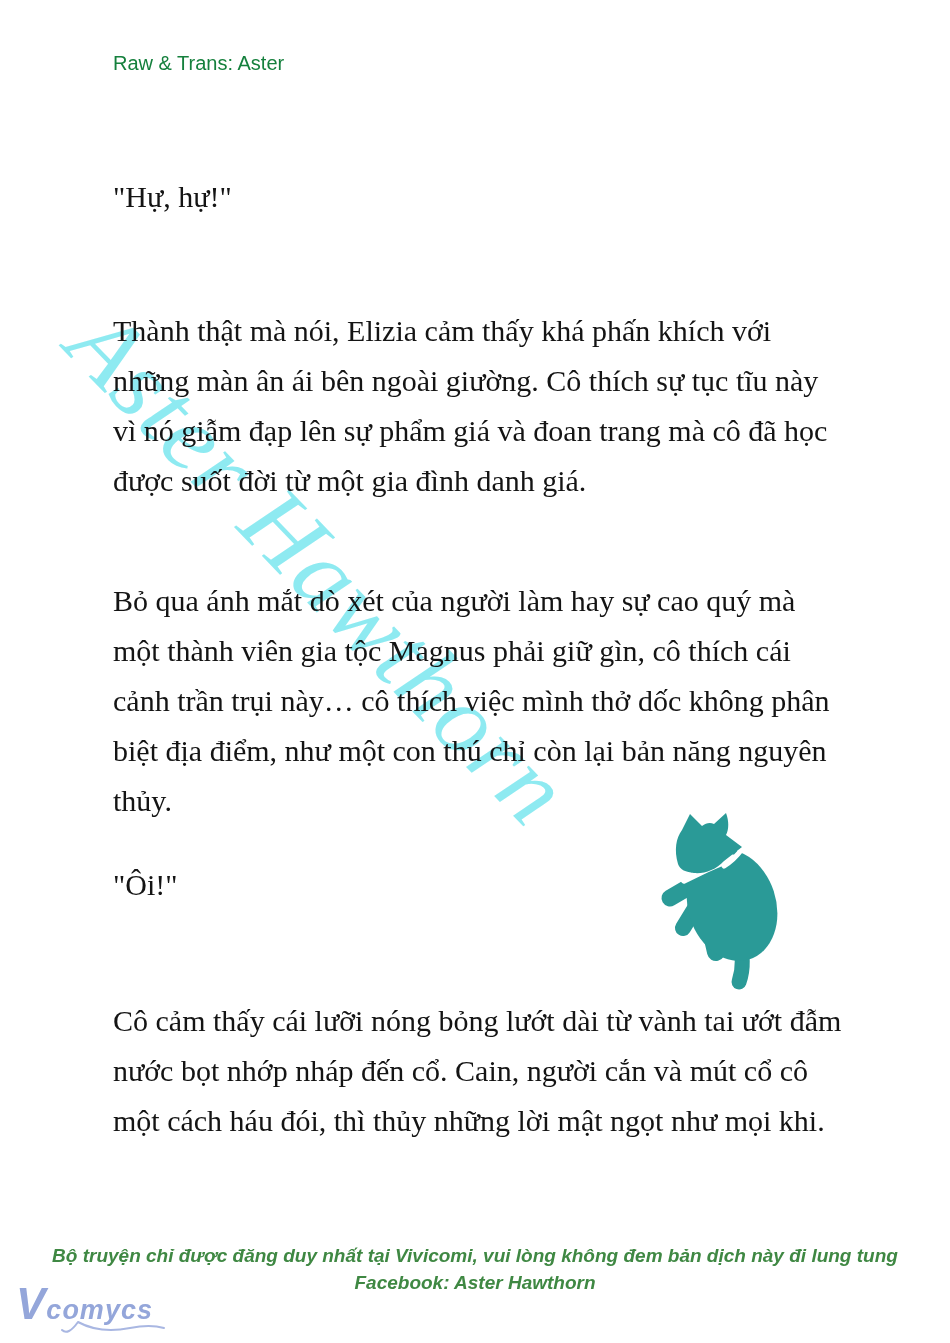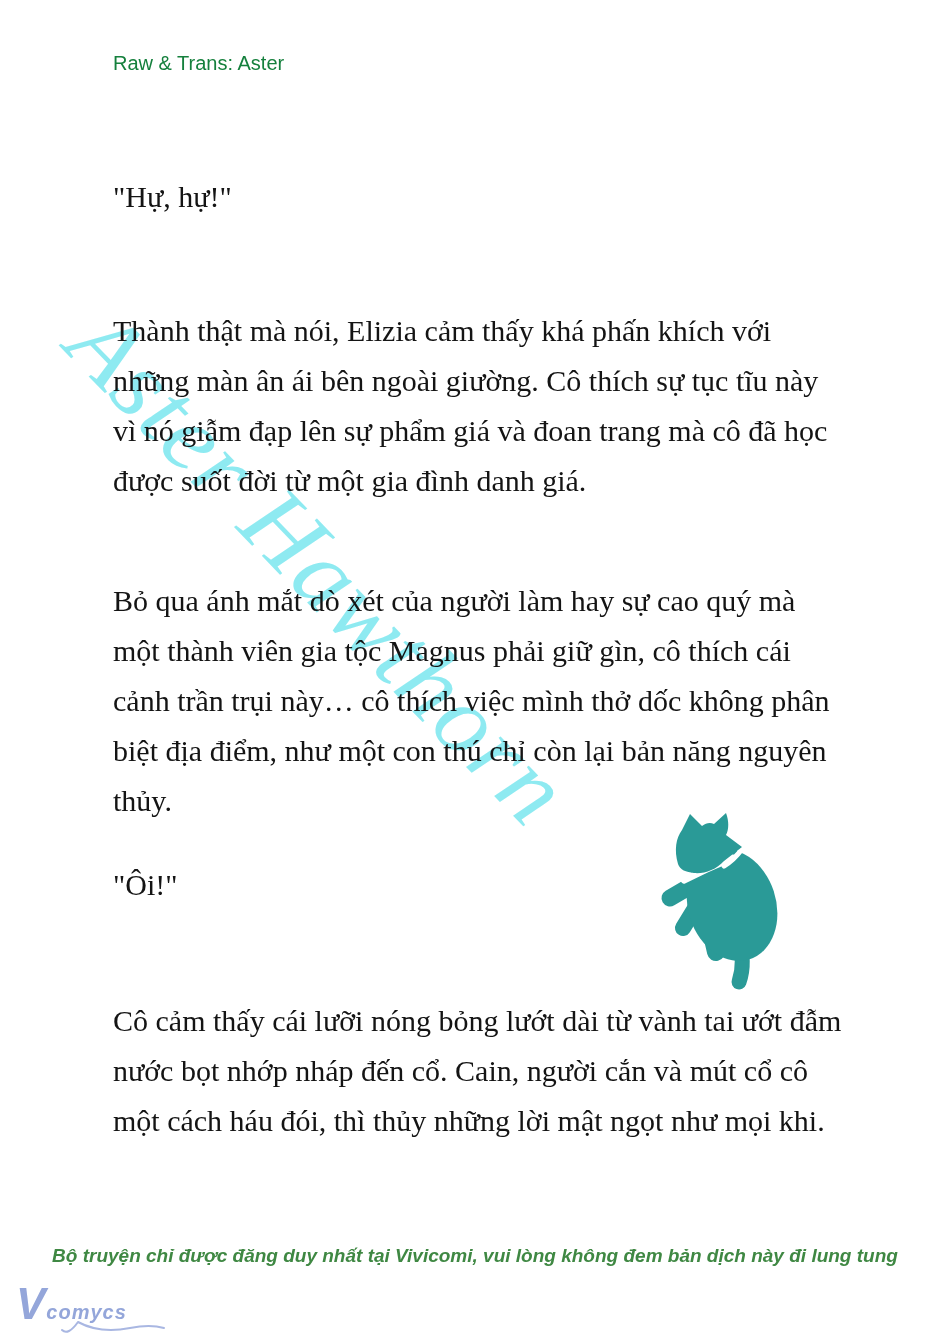--- a/index.html
+++ b/index.html
@@ -75,21 +75,21 @@
   .logo{
     position:absolute;
     left:16px;
     top:1282px;
     z-index:1;
   }
   .logo-text{
     font-family:"Liberation Sans",sans-serif;
     font-style:italic;
     font-weight:bold;
-    font-size:20px;
+    font-size:27px;
     line-height:44px;
     letter-spacing:1px;
     color:#94a6da;
   }
   .logo-text::first-letter{
     font-size:44px;
   }
   .logo-swoosh{
     position:absolute;
     left:44px;
@@ -130,20 +130,21 @@
     <ellipse cx="80" cy="103" rx="44" ry="57" transform="rotate(-18 80 103)" fill="#2a9a97"></ellipse>
 
     <path d="M32,78 Q56,66 80,56" stroke="#ffffff" stroke-width="7" fill="none" stroke-linecap="round"></path>
     <path d="M90,47 Q82,58 72,64" stroke="#ffffff" stroke-width="5" fill="none" stroke-linecap="round"></path>
 
     <path d="M26,62 C22,48 24,36 30,28 L38,12 L50,24 C54,21 58,20 62,22 L74,11 C77,19 77,27 74,33 L90,45 L72,59 C64,68 52,72 42,71 C34,70 28,68 26,62 Z" fill="#2a9a97"></path>
   </svg>
 
   <div class="footer">
     <div>Bộ truyện chỉ được đăng duy nhất tại Vivicomi, vui lòng không đem bản dịch này đi lung tung</div>
+    <div>Facebook: Aster Hawthorn</div>
   </div>
 
   <div class="logo">
     <div class="logo-text">Vcomycs</div>
     <svg class="logo-swoosh" viewBox="0 0 110 22" xmlns="http://www.w3.org/2000/svg">
       <path d="M18,4 Q8,18 2,12 M18,4 Q40,16 70,10 Q90,6 104,10" fill="none" stroke="#a9b7e2" stroke-width="2" stroke-linecap="round"></path>
     </svg>
   </div>
 
 </div>

